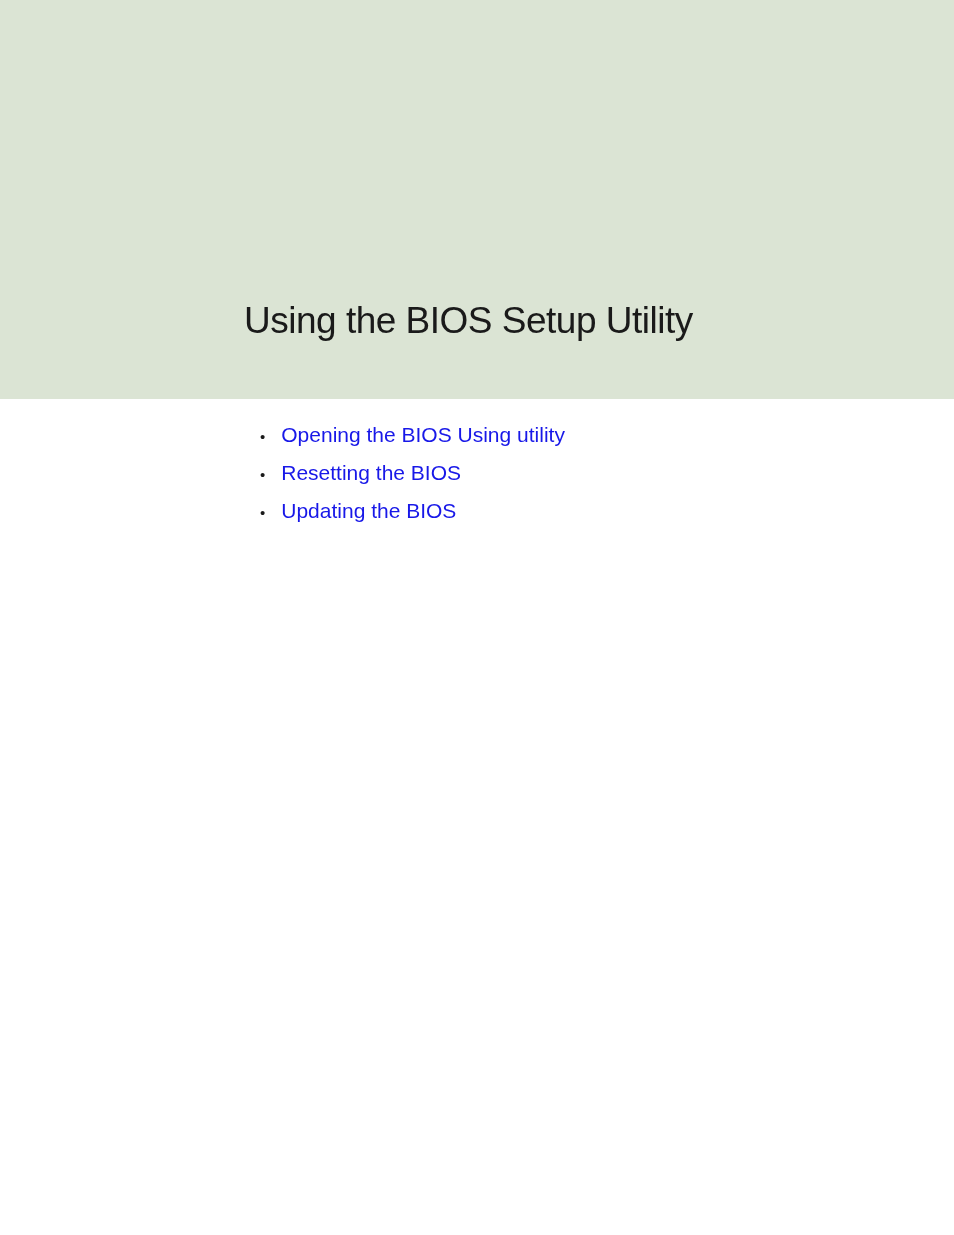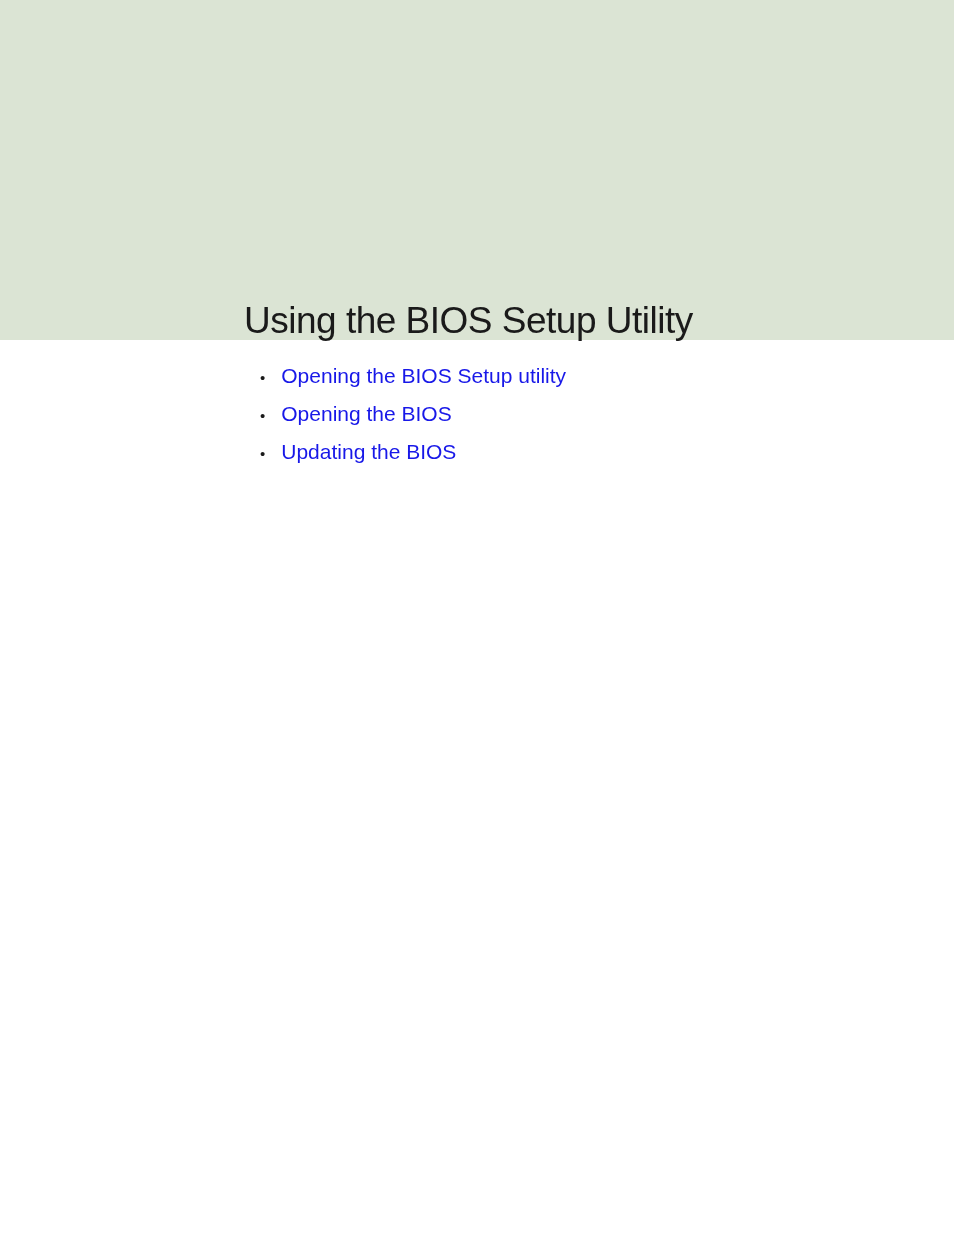--- a/index.html
+++ b/index.html
@@ -9,21 +9,21 @@
     }
     body {
       width: 954px;
       height: 1235px;
       background: #ffffff;
       font-family: Arial, Helvetica, sans-serif;
       position: relative;
     }
     .header-band {
       width: 100%;
-      height: 340px;
+      height: 399px;
       background: #dbe4d4;
       position: relative;
       text-align: center;
     }
     .page-title {
       position: absolute;
       left: 244px;
       top: 300px;
       font-size: 37px;
       font-weight: 400;
@@ -61,24 +61,24 @@
 <body>
 
 <div class="header-band">
   <h1 class="page-title">Using the BIOS Setup Utility</h1>
 </div>
 
 <div class="content">
   <ul class="toc-list">
     <li class="toc-item">
       <span class="bullet">•</span>
-      <a href="#" class="toc-link">Opening the BIOS Setup utility</a>
+      <a href="#" class="toc-link">Opening the BIOS Using utility</a>
     </li>
     <li class="toc-item">
       <span class="bullet">•</span>
-      <a href="#" class="toc-link">Opening the BIOS</a>
+      <a href="#" class="toc-link">Resetting the BIOS</a>
     </li>
     <li class="toc-item">
       <span class="bullet">•</span>
       <a href="#" class="toc-link">Updating the BIOS</a>
     </li>
   </ul>
 </div>
 
 </body></html>

